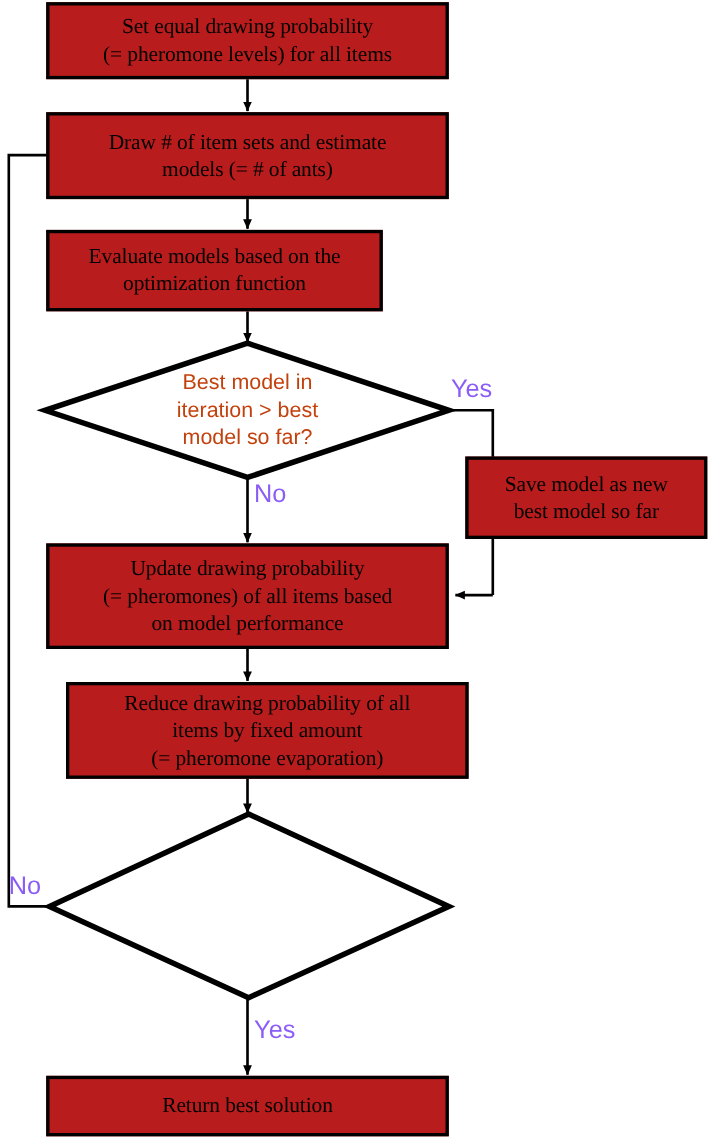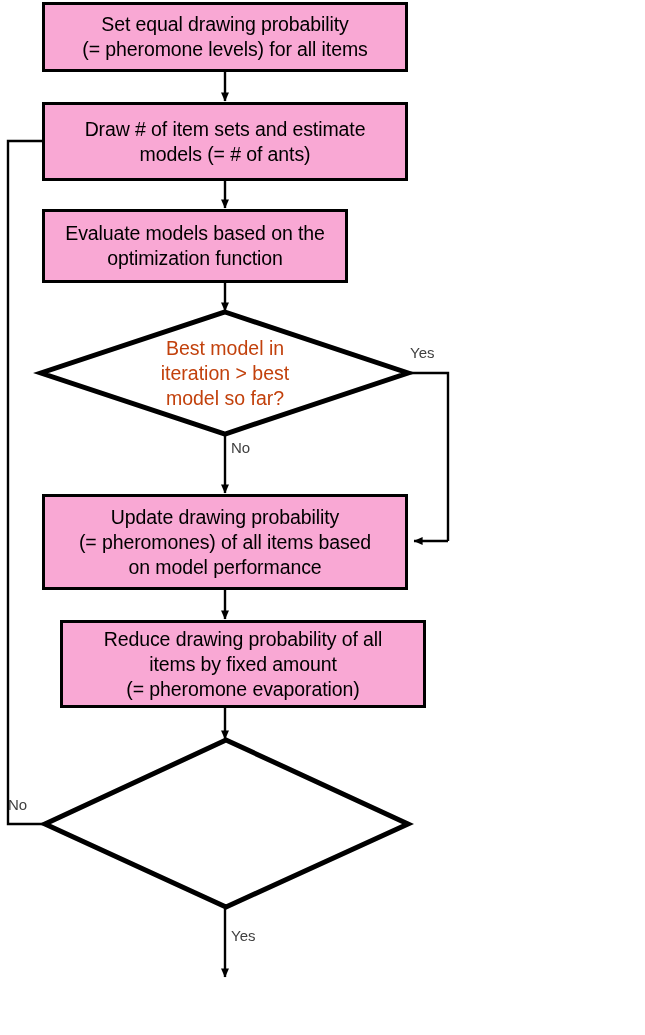--- a/index.html
+++ b/index.html
@@ -30,39 +30,40 @@
     text-align: center;
     box-sizing: border-box;
     color: #000000;
     font-size: 19.5px;
     line-height: 25px;
     white-space: pre-line;
     letter-spacing: -0.1px;
   }
   .process-box {
     border: 3px solid #000000;
-    background: #f9a8d4;
+    background: #b91c1c;
+    font-family: Liberation Serif, serif;
   }
   .decision-label {
     position: absolute;
     display: flex;
     align-items: center;
     justify-content: center;
     text-align: center;
     color: #c2410c;
     font-size: 19.5px;
     line-height: 25px;
     white-space: pre-line;
     background: transparent;
     pointer-events: none;
   }
   .edge-label {
     position: absolute;
-    color: #404040;
-    font-size: 15px;
+    color: #8b5cf6;
+    font-size: 23px;
     line-height: 22px;
     white-space: nowrap;
   }
 </style>
 </head>
 <body>
 
 <div id="flowchart-root">
 
   <svg id="flow-svg" viewBox="0 0 645 1035">
@@ -110,34 +111,41 @@
     <span>Evaluate models based on the
 optimization function</span>
   </div>
 
   <div class="decision-label" style="left:110px; top:337px; width:230px; height:72px;">
     <span>Best model in
 iteration &gt; best
 model so far?</span>
   </div>
 
+  <div class="node process-box" style="left:423px; top:415px; width:220px; height:75px;">
+    <span>Save model as new
+best model so far</span>
+  </div>
 
   <div class="node process-box" style="left:42px; top:494px; width:366px; height:96px;">
     <span>Update drawing probability
 (= pheromones) of all items based
 on model performance</span>
   </div>
 
   <div class="node process-box" style="left:42px; top:620px; width:366px; height:88px;margin-left:18px;">
     <span>Reduce drawing probability of all
 items by fixed amount
 (= pheromone evaporation)</span>
   </div>
 
 
+  <div class="node process-box" style="left:42px; top:978px; width:366px; height:55px;">
+    <span>Return best solution</span>
+  </div>
 
   <div class="edge-label" style="left:410px; top:342px;">Yes</div>
 
   <div class="edge-label" style="left:231px; top:437px;">No</div>
 
   <div class="edge-label" style="left:8px; top:794px;">No</div>
 
   <div class="edge-label" style="left:231px; top:925px;">Yes</div>
 
 </div>

